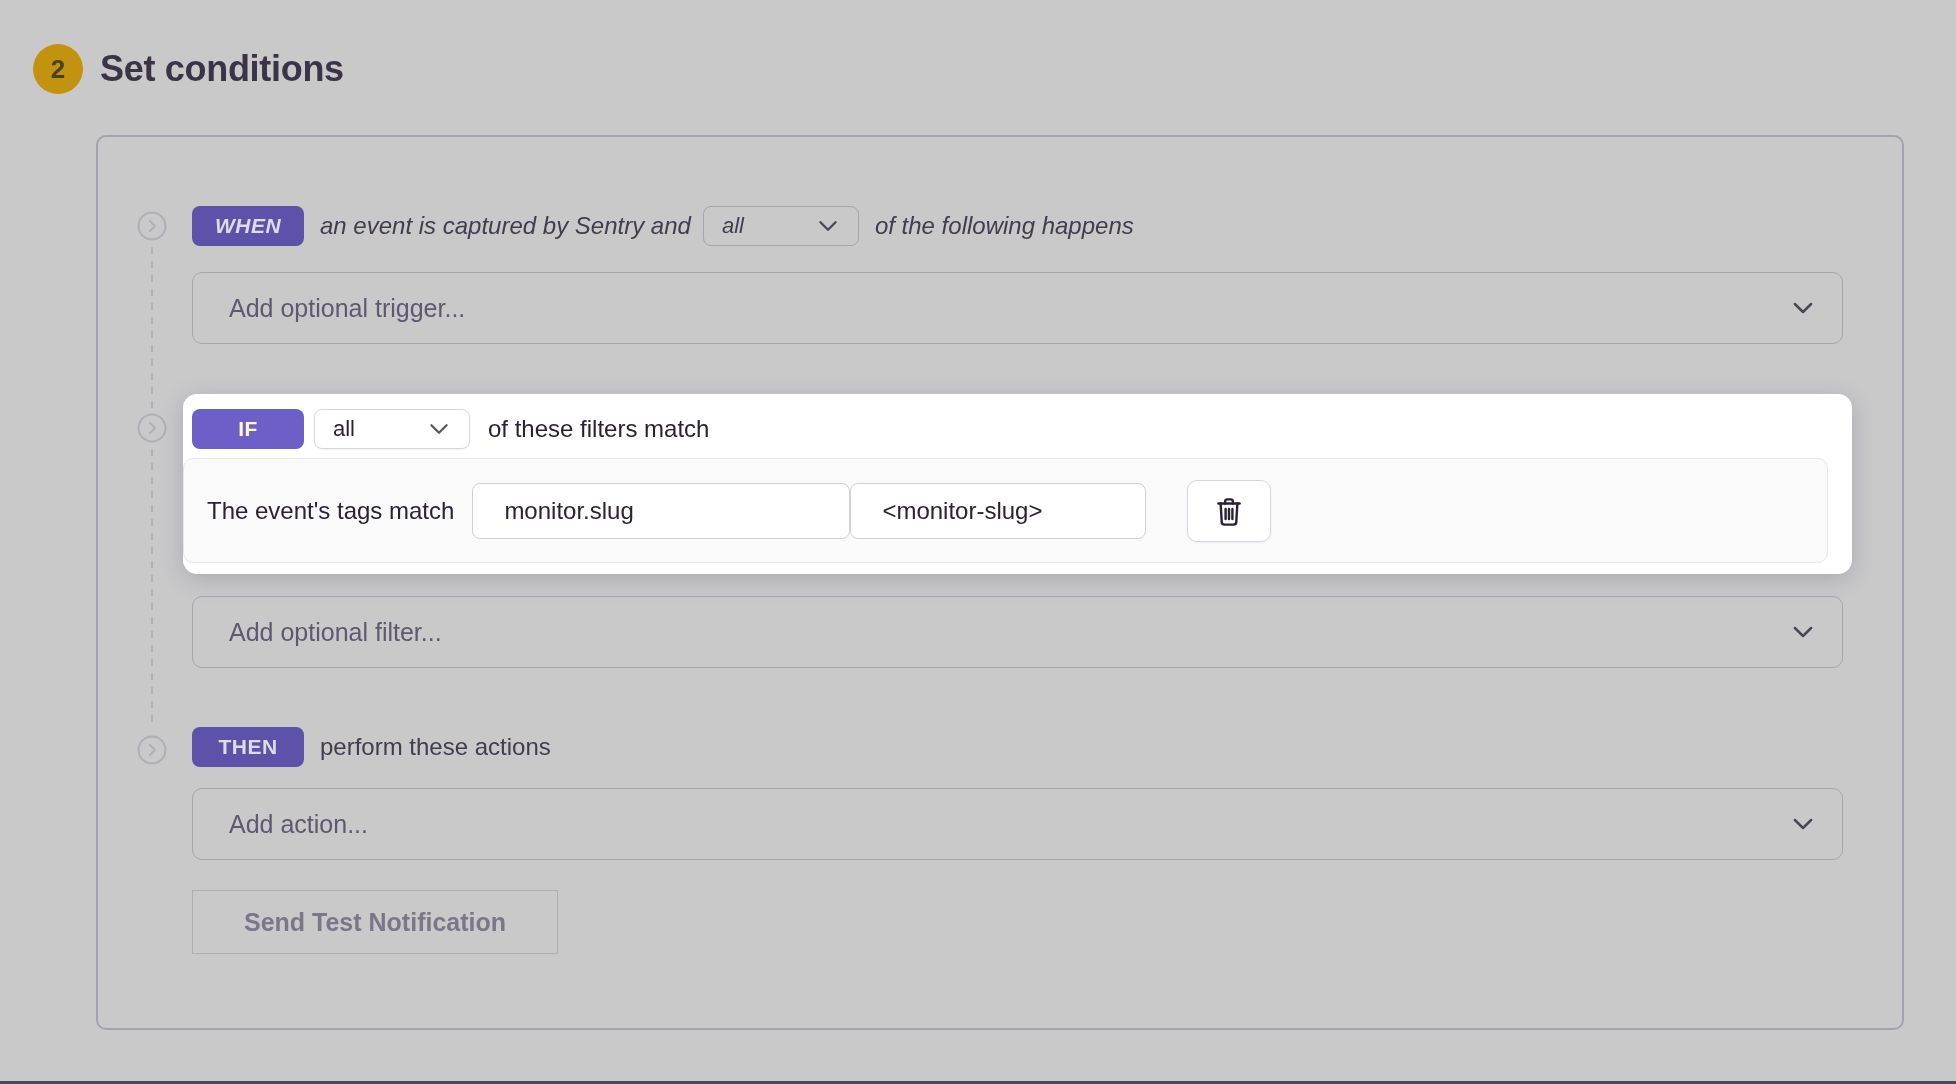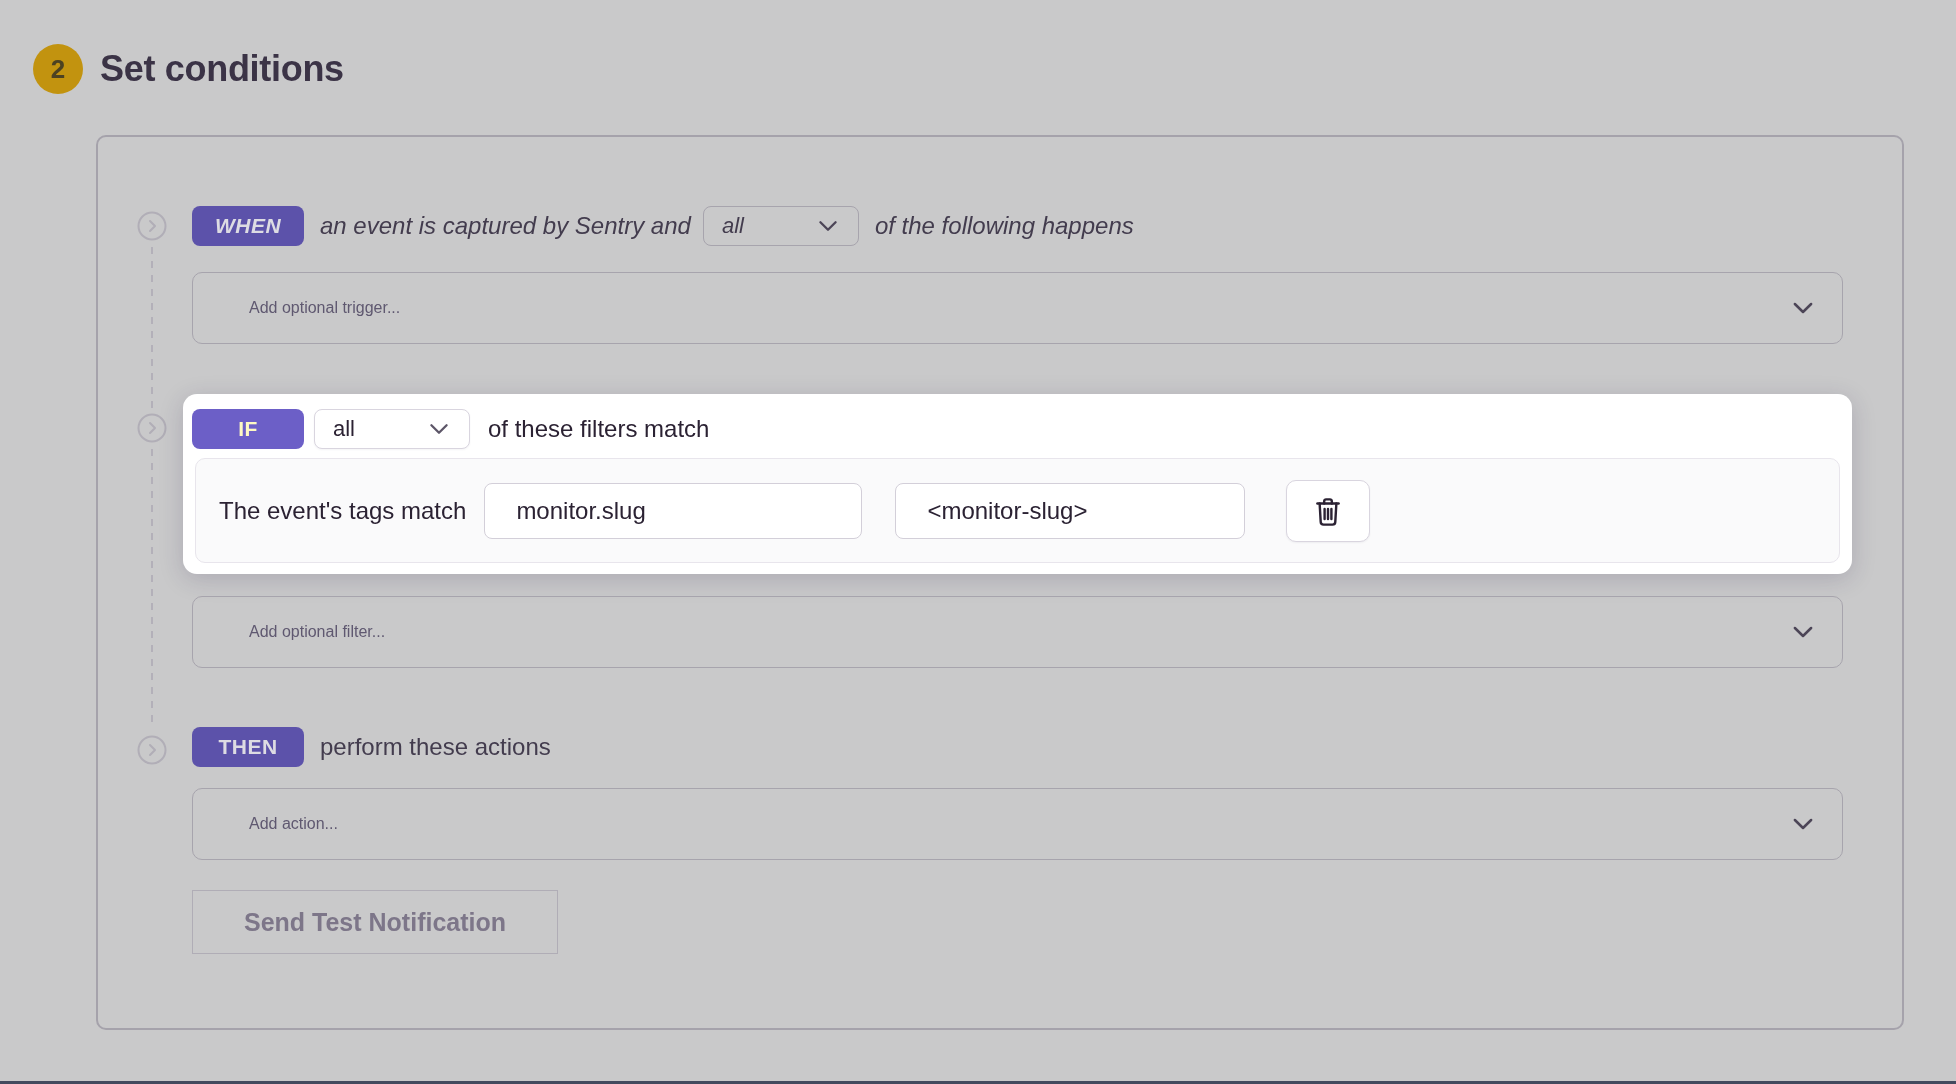--- a/index.html
+++ b/index.html
@@ -33,40 +33,40 @@
   
   .sel-sm{height:40px;width:156px;box-sizing:border-box;border:1.5px solid #a7a4ad;border-radius:8px;
     display:flex;align-items:center;justify-content:space-between;
     padding:0 16px 0 18px;font-size:22px;color:#433c4e;background:transparent;cursor:pointer;}
   .sel-sm .chev{color:#4c4557;}
   .sel-sm--bright{background:#ffffff;border-color:#d9d5df;color:#2B2233;box-shadow:0 1px 2px rgba(40,30,70,0.05);}
   .sel-sm--bright .chev{color:#5d5668;}
   
   .sel-lg{position:absolute;left:192px;width:1651px;height:72px;box-sizing:border-box;
     border:1.5px solid #a7a4ad;border-radius:10px;display:flex;align-items:center;justify-content:space-between;
-    padding:0 24px 0 56px;font-size:16px;color:#5f5870;cursor:pointer;}
+    padding:0 24px 0 36px;font-size:25px;color:#5f5870;cursor:pointer;}
   .sel-lg .chev{color:#4c4557;}
   
   .card{position:absolute;left:183px;top:394px;width:1669px;height:180px;background:#ffffff;
     border-radius:14px;box-shadow:0 5px 24px rgba(40,30,70,0.18);}
   .if-row{position:absolute;left:192px;top:408px;height:42px;display:flex;align-items:center;white-space:nowrap;}
   .if-row .badge{margin-right:10px;}
   .if-row .cond-text{margin-left:18px;}
-  .filter-row{position:absolute;left:195px;top:458px;width:1645px;height:105px;box-sizing:border-box;
+  .filter-row{position:absolute;left:183px;top:458px;width:1645px;height:105px;box-sizing:border-box;
     background:#FAFAFB;border:1px solid #e8e5ec;border-radius:10px;
     display:flex;align-items:center;padding:0 18px 0 23px;white-space:nowrap;}
   .filter-label{font-size:24px;color:#2B2233;margin-right:18px;}
   .text-input{height:56px;box-sizing:border-box;border:1.5px solid #d3cfd9;border-radius:8px;background:#fff;
     font-family:"Liberation Sans",sans-serif;font-size:24px;color:#2B2233;padding:0 20px 0 31px;outline:none;}
   .input-key{width:378px;}
   .sel-op{width:358px;height:56px;box-sizing:border-box;border:1.5px solid #d3cfd9;border-radius:8px;background:#fff;
     display:flex;align-items:center;justify-content:space-between;padding:0 22px 0 31px;
     font-size:24px;color:#2B2233;margin-left:32px;cursor:pointer;}
   .sel-op .chev{color:#6d6678;}
-  .input-val{width:350px;margin-left:33px;}
+  .input-val{width:296px;}
   .trash-btn{width:84px;height:62px;box-sizing:border-box;margin-left:41px;background:#fff;
     border:1.5px solid #d9d5df;border-radius:10px;display:flex;align-items:center;justify-content:center;
     cursor:pointer;box-shadow:0 1px 2px rgba(40,30,70,0.06);padding:0;}
   
   .test-btn{position:absolute;left:192px;top:890px;width:366px;height:64px;box-sizing:border-box;
     background:transparent;border:1.5px solid #b0adb6;border-radius:0;
     font-family:"Liberation Sans",sans-serif;font-size:25px;font-weight:700;color:#7d7689;cursor:pointer;}
   
   .bottom-strip{position:absolute;left:0;top:1081px;width:1956px;height:3px;background:#434a5e;}
   .chev svg,.trash-btn svg{display:block;}

